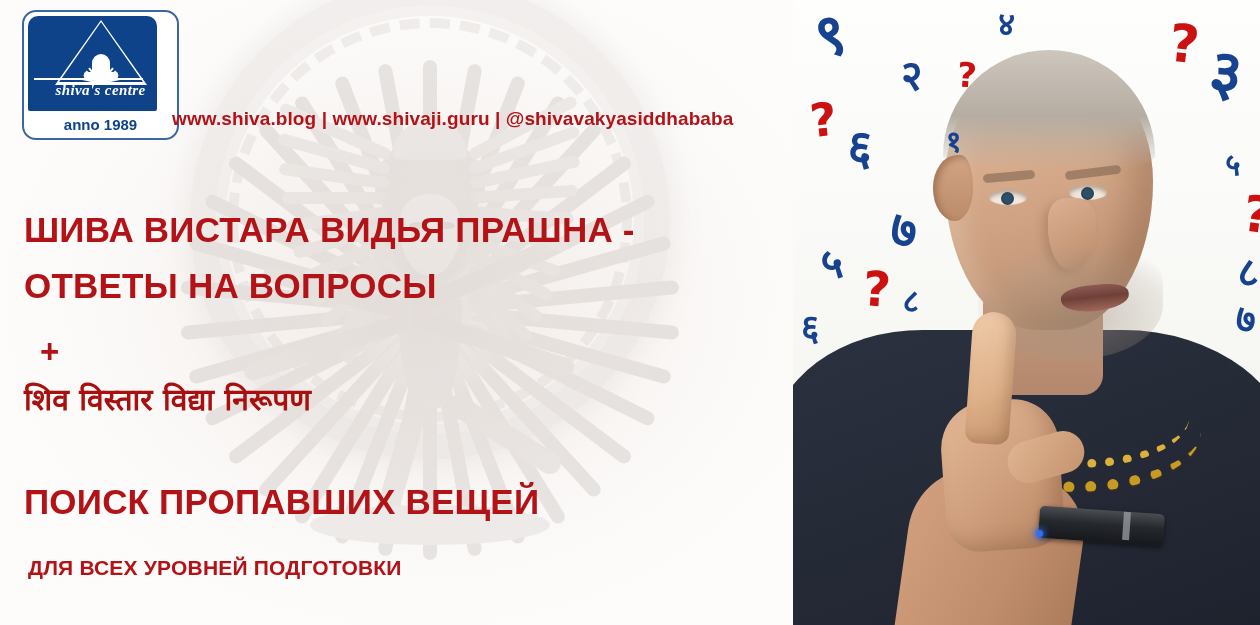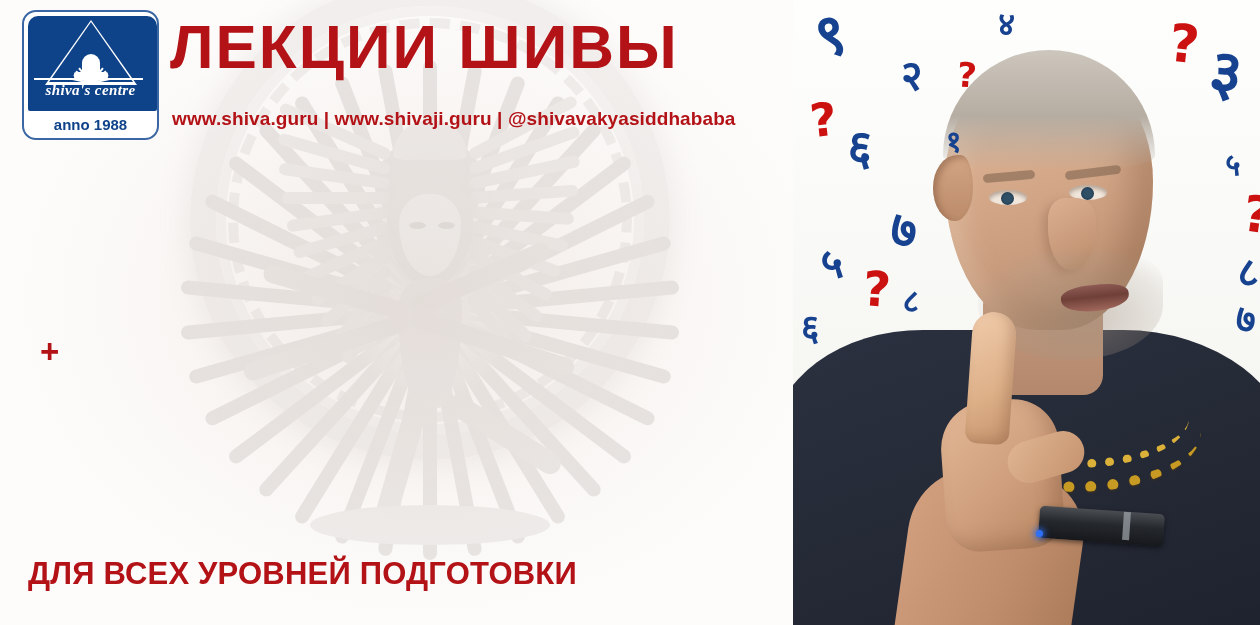--- a/index.html
+++ b/index.html
@@ -129,21 +129,21 @@
     height:12px;
     background:#d3c6bd;
     border-radius:8px;
     transform-origin:0% 50%;
   }
 
   
   #logo {
     position:absolute;
     left:22px; top:10px;
-    width:137px; height:130px;
+    width:157px; height:130px;
     border-radius:14px;
     border:2px solid #3a66a4;
     background:#ffffff;
     overflow:hidden;
     box-shadow:0 0 0 2px #ffffff inset;
   }
   #logo-blue {
     position:absolute;
     left:4px; top:4px;
     width:129px; height:95px;
@@ -268,21 +268,21 @@
     left:40px; top:335px;
     color:#b31217;
     font-size:33px;
     font-weight:bold;
     line-height:1;
   }
   #footer-line {
     position:absolute;
     left:28px; top:556px;
     color:#b31217;
-    font-size:31px;
+    font-size:21px;
     font-weight:bold;
     letter-spacing:.2px;
     white-space:nowrap;
   }
 
   
   #right-panel {
     position:absolute;
     left:793px; top:0;
     width:467px; height:625px;
@@ -572,29 +572,32 @@
           <div class="logo-ray" style="transform: rotate(26deg);"></div>
           <div class="logo-ray" style="transform: rotate(39deg);"></div>
           <div class="logo-ray" style="transform: rotate(52deg);"></div>
           <div class="logo-ray" style="transform: rotate(65deg);"></div>
           <div class="logo-ray" style="transform: rotate(78deg);"></div>
         </div>
       <div id="logo-lingam"></div>
       <div id="logo-lingam-base"></div>
       <div id="logo-rule"></div>
       <div id="logo-name">shiva's centre</div>
-      <div id="logo-anno">anno 1988</div>
+      <div id="logo-anno">anno 1989</div>
     </div>
 
-    <div id="brand-title">ЛЕКЦИИ ШИВЫ</div>
-    <div id="brand-links">www.shiva.guru | www.shivaji.guru | @shivavakyasiddhababa</div>
-
+    <div id="brand-links">www.shiva.blog | www.shivaji.guru | @shivavakyasiddhababa</div>
+
+    <div class="cyr-line" style="top:212px;">ШИВА ВИСТАРА ВИДЬЯ ПРАШНА -</div>
+    <div class="cyr-line" style="top:268px;">ОТВЕТЫ НА ВОПРОСЫ</div>
 
     <div id="plus-sign">+</div>
 
+    <div class="dev-line" style="top:383px;">शिव विस्तार विद्या निरूपण</div>
+    <div class="cyr-line" style="top:484px;">ПОИСК ПРОПАВШИХ ВЕЩЕЙ</div>
 
     <div id="footer-line">ДЛЯ ВСЕХ УРОВНЕЙ ПОДГОТОВКИ</div>
   </div>
 
   <div id="right-panel">
     <div id="wall"></div>
 
     <div id="subject">
       <div id="shoulders"></div>
       <div id="neck"></div>

